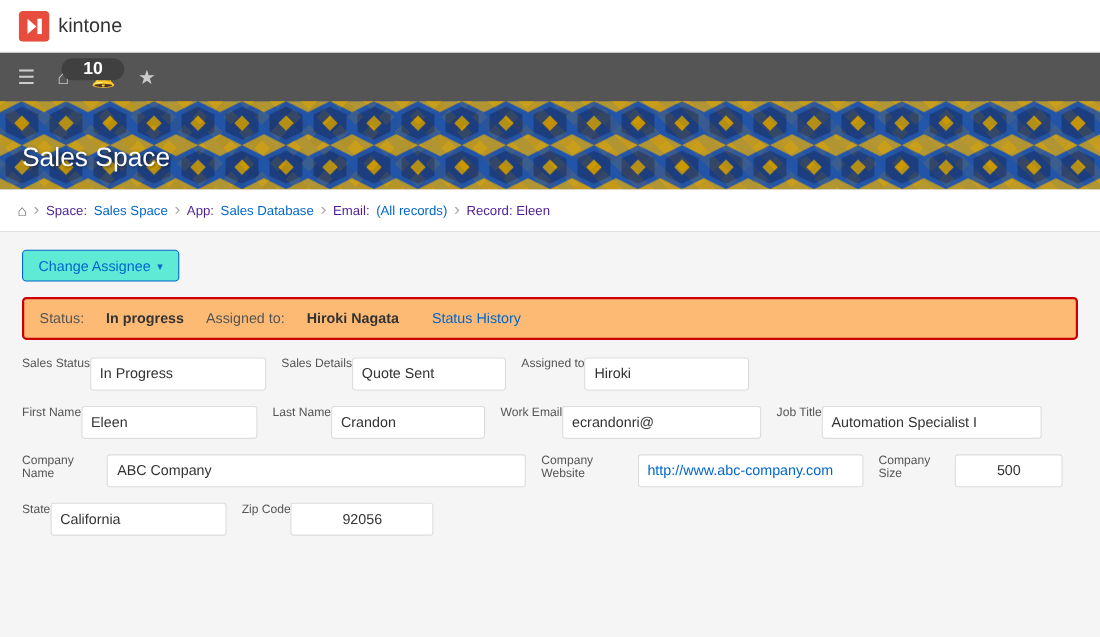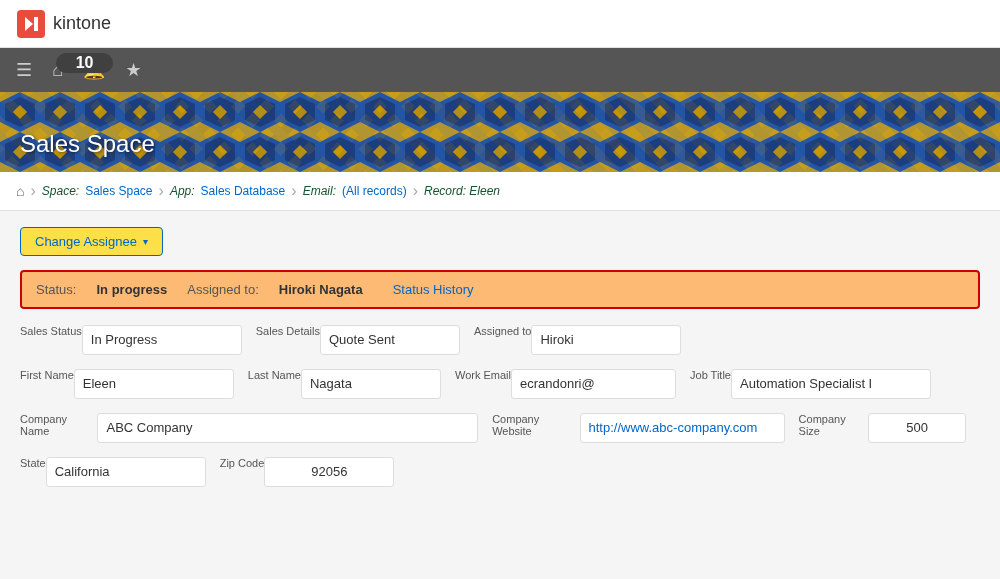--- a/index.html
+++ b/index.html
@@ -89,36 +89,36 @@
       padding: 10px 16px;
       display: flex;
       align-items: center;
       gap: 6px;
       border-bottom: 1px solid #e0e0e0;
       font-size: 12px;
     }
     .breadcrumb-home { color: #666; font-size: 14px; }
     .breadcrumb-sep { color: #aaa; font-size: 16px; }
     .breadcrumb-link { color: #0066cc; cursor: pointer; }
-    .breadcrumb-text { color: #14532d; font-style: italic; }
+    .breadcrumb-text { color: #4c1d95; }
 
     
     .content {
       padding: 16px 20px;
       background: #f5f5f5;
     }
 
     
     .btn-assignee {
       display: inline-flex;
       align-items: center;
       gap: 6px;
       border: 1px solid #0066cc;
       color: #0066cc;
-      background: #fde047;
+      background: #5eead4;
       padding: 6px 14px;
       border-radius: 4px;
       cursor: pointer;
       font-size: 13px;
       margin-bottom: 14px;
     }
     .btn-assignee .chevron { font-size: 10px; }
 
     
     .status-bar {
@@ -169,21 +169,21 @@
     }
     .form-input.link { color: #0066cc; }
     .form-input.align-right { text-align: center; }
 
     
     .w-160 { width: 160px; }
     .w-130 { width: 130px; }
     .w-140 { width: 140px; }
     .w-150 { width: 150px; }
     .w-180 { width: 200px; }
-    .w-165 { width: 165px; }
+    .w-165 { width: 181px; }
     .w-390 { width: 390px; }
     .w-210 { width: 210px; }
     .w-100 { width: 100px; }
   </style>
 </head>
 <body>
 
 <div class="top-header">
   <div class="logo-container">
     <svg class="logo-icon" viewBox="0 0 28 28" xmlns="http://www.w3.org/2000/svg">
@@ -279,21 +279,21 @@
       </div>
     </div>
 
     <div class="form-row">
       <div class="form-group">
         <label class="form-label">First Name</label>
         <div class="form-input w-160">Eleen</div>
       </div>
       <div class="form-group">
         <label class="form-label">Last Name</label>
-        <div class="form-input w-140">Nagata</div>
+        <div class="form-input w-140">Crandon</div>
       </div>
       <div class="form-group">
         <label class="form-label">Work Email</label>
         <div class="form-input w-165">ecrandonri@</div>
       </div>
       <div class="form-group">
         <label class="form-label">Job Title</label>
         <div class="form-input w-180">Automation Specialist I</div>
       </div>
     </div>

